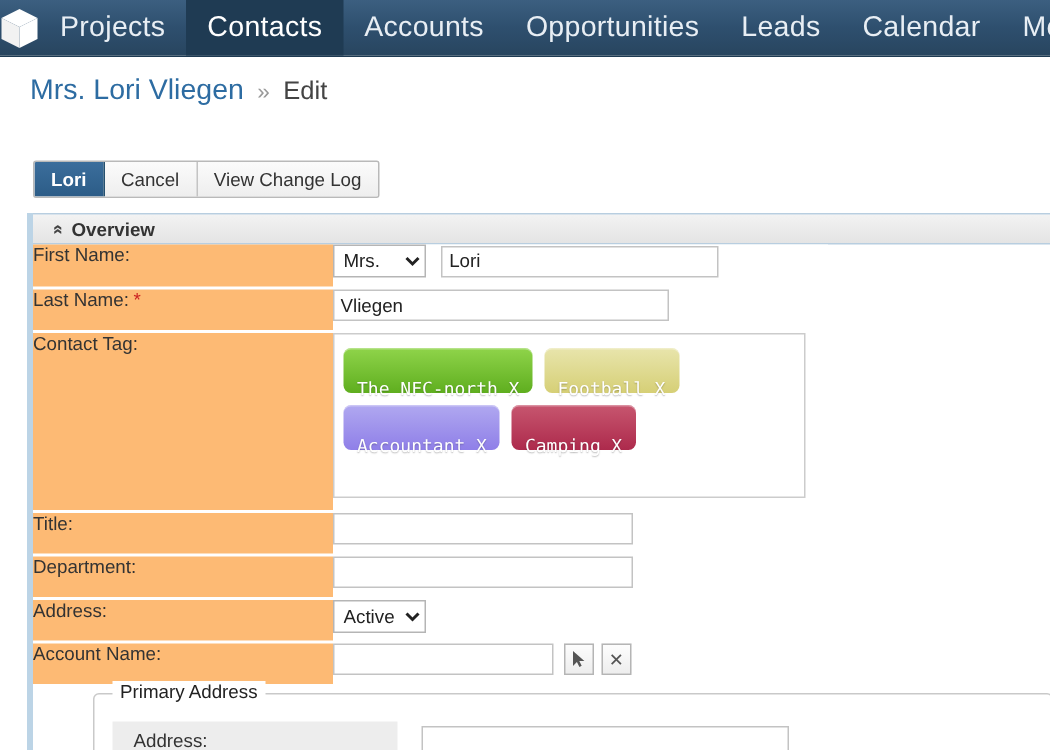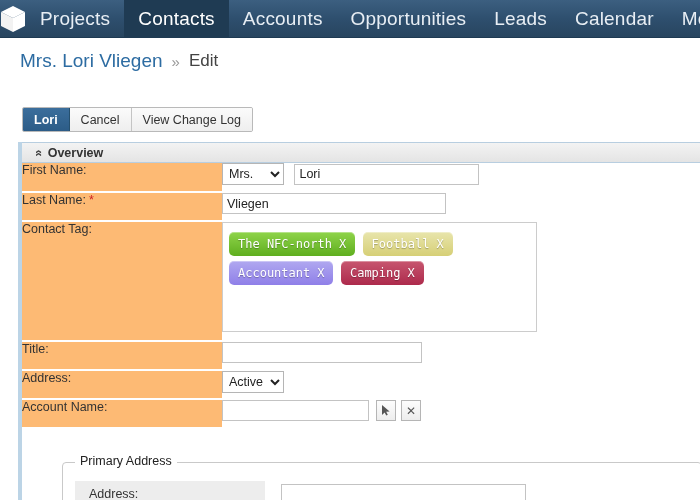--- a/index.html
+++ b/index.html
@@ -138,21 +138,21 @@
   .tagbox {
     width: 315px; min-height: 110px;
     border: 1px solid #cccccc;
     background: #ffffff;
     padding: 7px 6px;
   }
   .tag {
     display: inline-block;
     height: 24px; line-height: 24px;
     margin: 2px 3px 3px 0;
-    padding: 0 9px;
+    padding: 15px 9px;
     border-radius: 5px;
     color: #ffffff;
     font-family: "DejaVu Sans Mono", monospace;
     font-size: 12px;
     text-shadow: 0 1px 1px rgba(0,0,0,.28);
     cursor: pointer;
     box-shadow: inset 0 1px 0 rgba(255,255,255,.35);
   }
   .tag .x { margin-left: 7px; }
 
@@ -284,20 +284,26 @@
       </td>
     </tr>
 
     <tr>
       <td class="lcell">Title:</td>
       <td class="vcell">
         <input class="txt" style="width: 200px;" value="">
       </td>
     </tr>
 
+    <tr>
+      <td class="lcell">Department:</td>
+      <td class="vcell">
+        <input class="txt" style="width: 200px;" value="">
+      </td>
+    </tr>
 
     <tr>
       <td class="lcell">Address:</td>
       <td class="vcell">
         <select class="sel" style="width:62px;">
           <option>Active</option>
         </select>
       </td>
     </tr>
 

